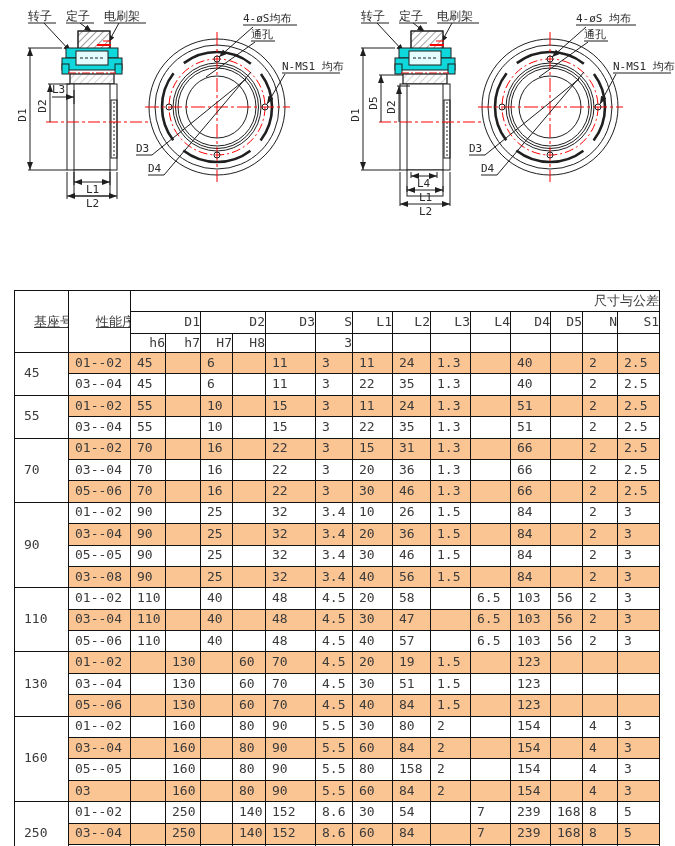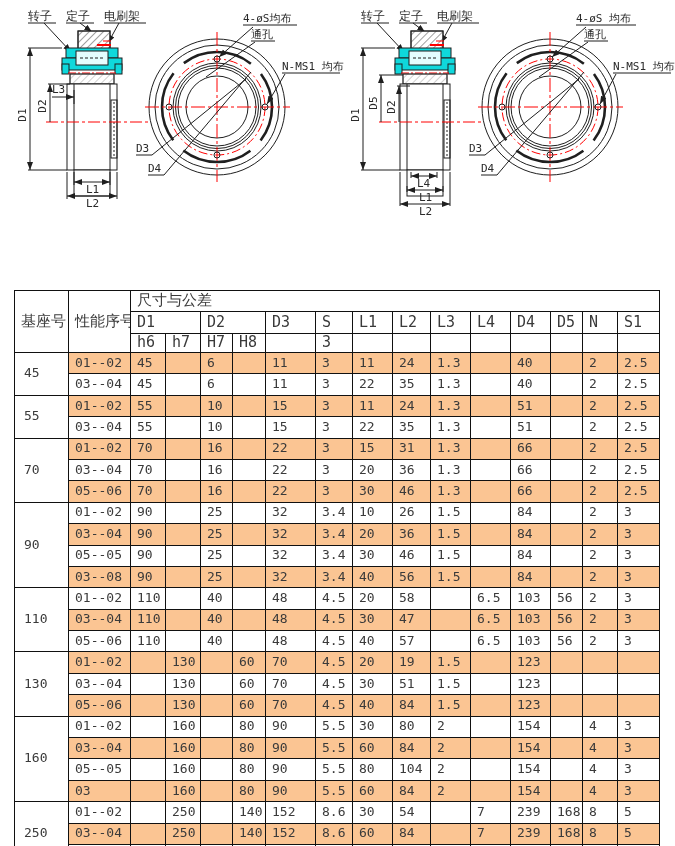--- a/index.html
+++ b/index.html
@@ -3,27 +3,27 @@
 <meta charset="utf-8">
 <style>
   html,body{margin:0;padding:0;background:#fff;}
   body{width:675px;height:846px;overflow:hidden;
        font-family:"DejaVu Sans Mono","Liberation Mono",monospace;color:#3a3a3a;}
   svg text{font-family:"DejaVu Sans Mono","Liberation Mono",monospace;fill:#2a2a2a;}
   .dwg{display:block;}
   table{border-collapse:collapse;table-layout:fixed;margin:10px 0 0 14px;width:645px;}
   td{border:1px solid #111;font-size:13px;padding:0 0 0 6px;
      white-space:nowrap;overflow:hidden;vertical-align:middle;line-height:1.15;}
-  thead td{font-size:15px;}
+  thead td{font-size:13px;text-align:right;}
   tbody td{height:20.4px;}
   td.base{padding-left:9px;background:#fff;}
   td.perf{padding-left:6px;}
   tr.hl td{background:#fbc593;}
   tr.hl td.base{background:#fff;}
-  .wrap2{display:inline-block;width:34px;word-break:break-all;line-height:1.35;}
+  .wrap2{display:inline-block;width:34px;word-break:break-all;line-height:1.35;text-decoration:underline;}
   .h1row td{height:20px;}
   .h2row td{height:21px;}
   .h3row td{height:18px;}
 </style>
 </head>
 <body>
 
 <svg class="dwg" width="675" height="280" viewBox="0 0 675 280">
   <defs>
     <pattern id="hatch" width="5" height="5" patternUnits="userSpaceOnUse" patternTransform="rotate(45)">
@@ -617,21 +617,21 @@
       </tr>
       <tr>
         <td class="perf">05--05</td>
         <td></td>
         <td>160</td>
         <td></td>
         <td>80</td>
         <td>90</td>
         <td>5.5</td>
         <td>80</td>
-        <td>104</td>
+        <td>158</td>
         <td>2</td>
         <td></td>
         <td>154</td>
         <td></td>
         <td>4</td>
         <td>3</td>
       </tr>
       <tr class="hl">
         <td class="perf">03</td>
         <td></td>

